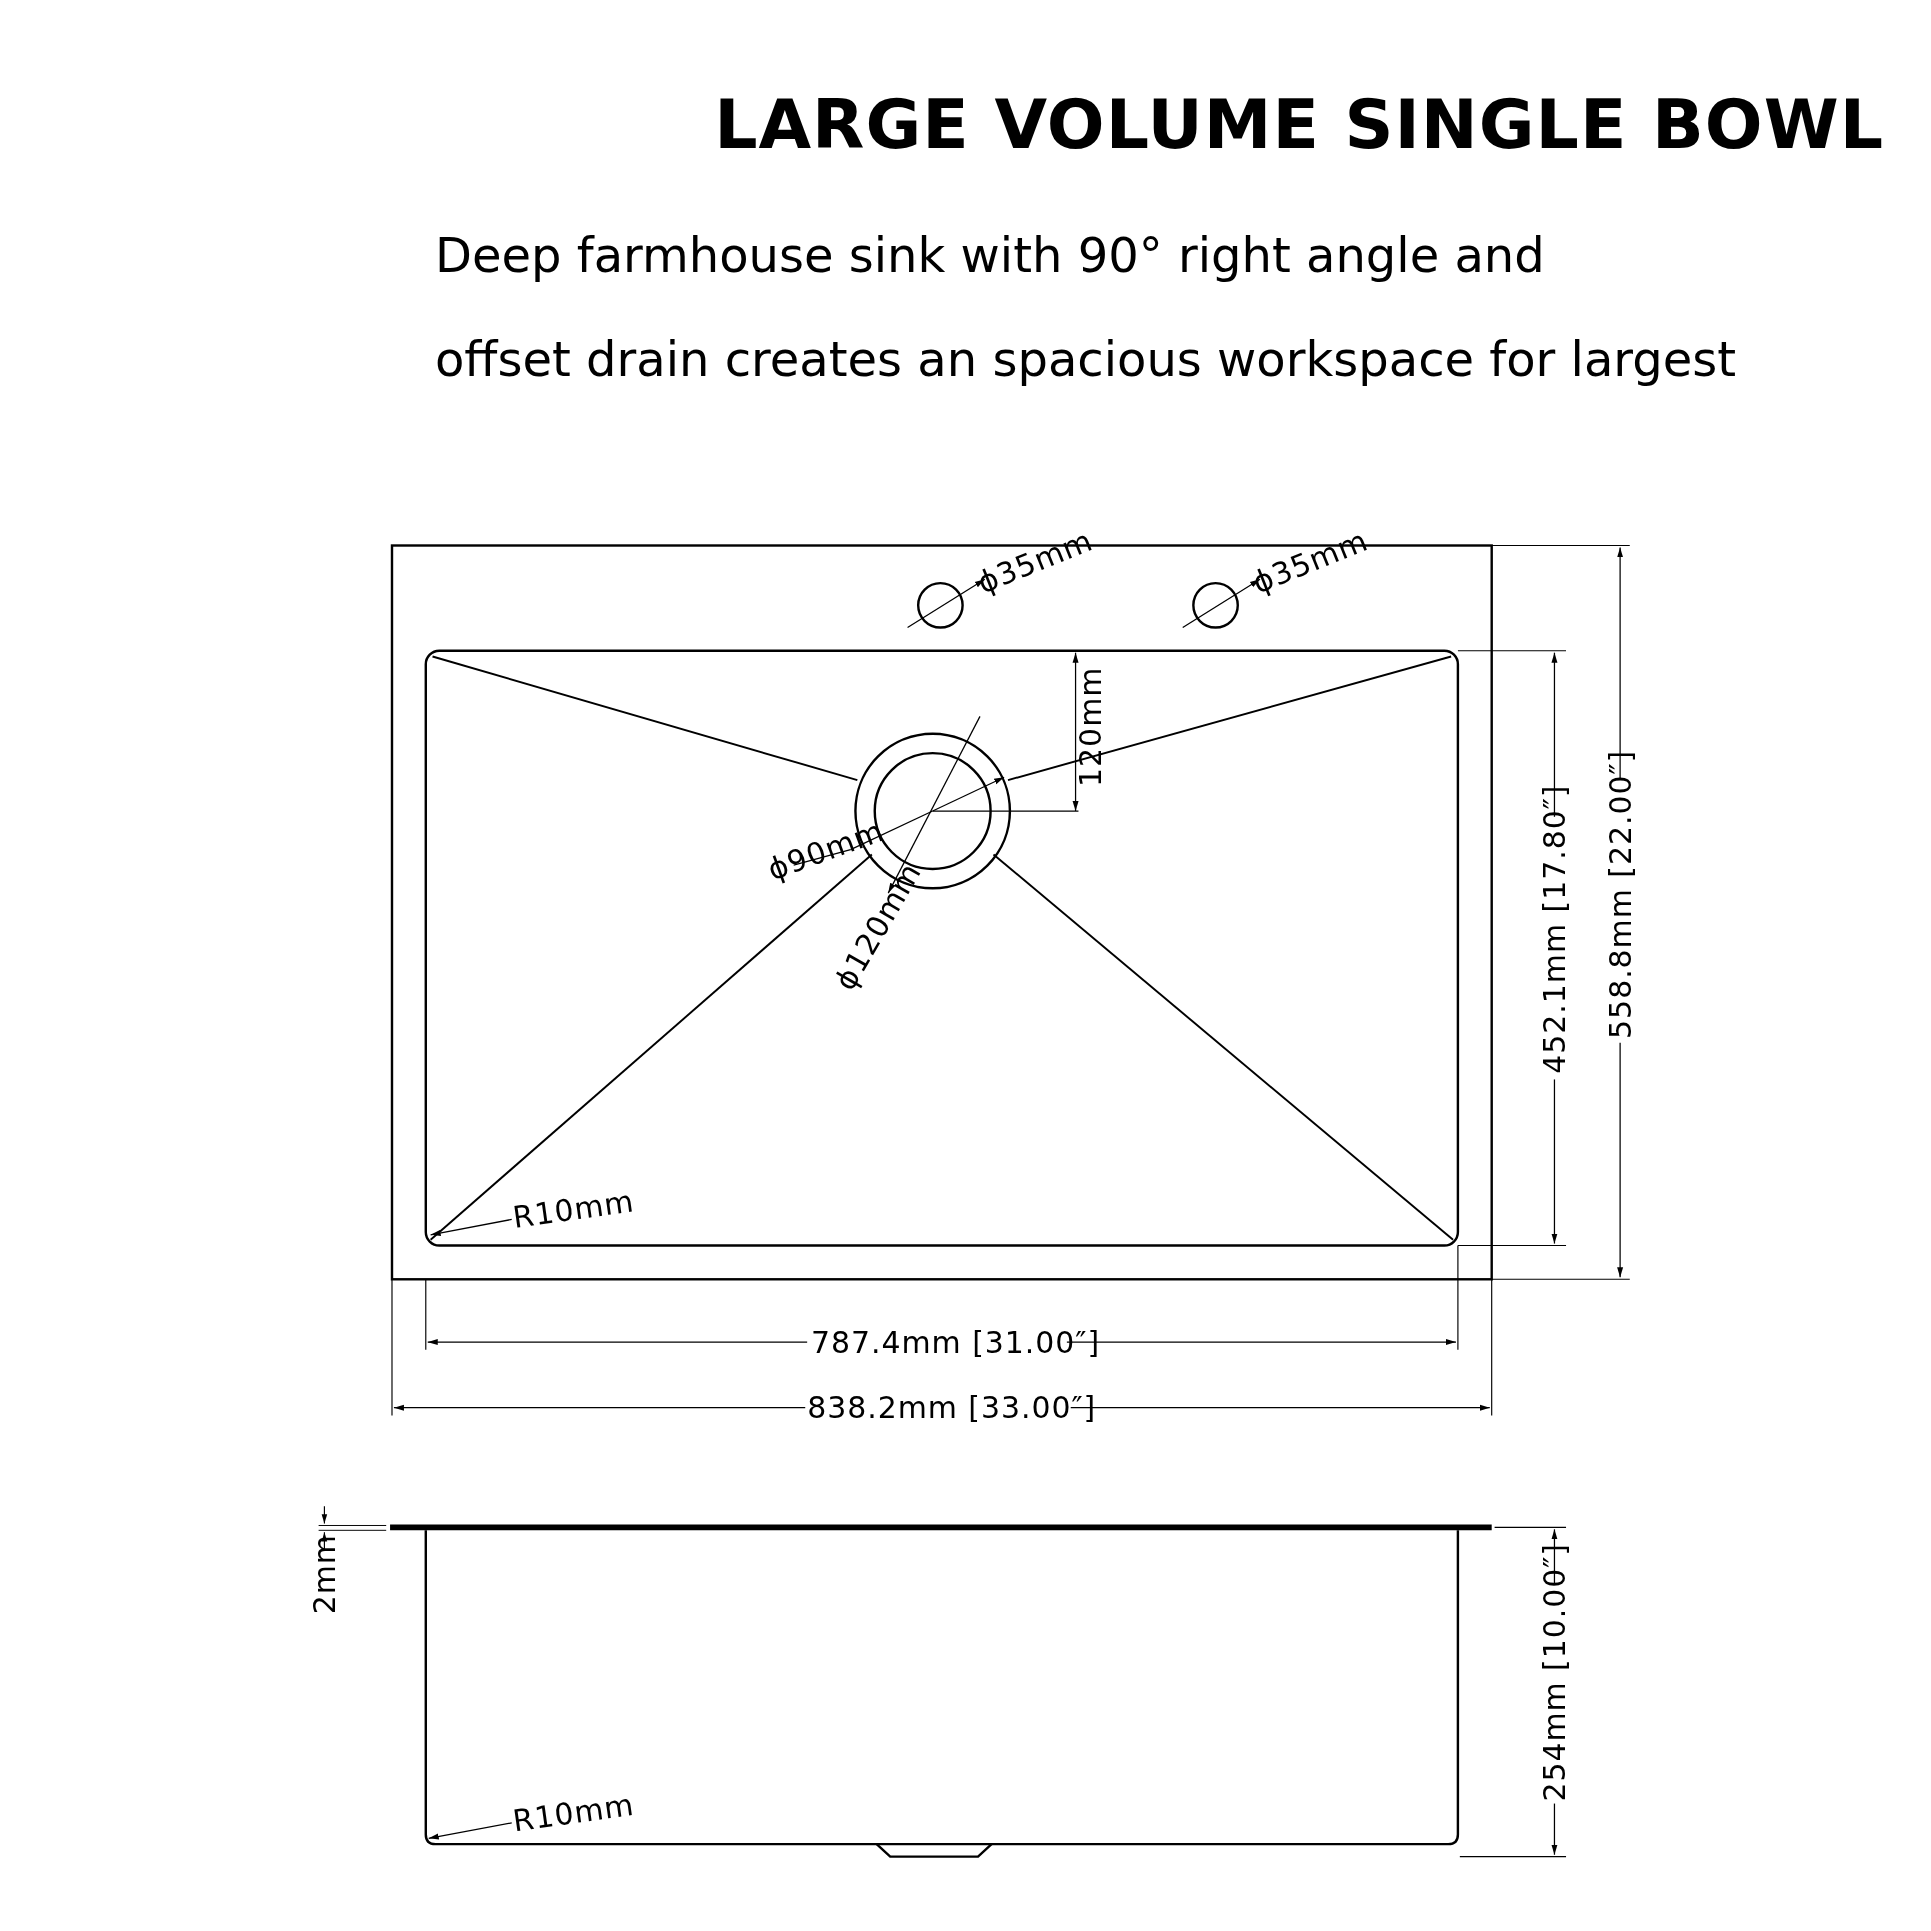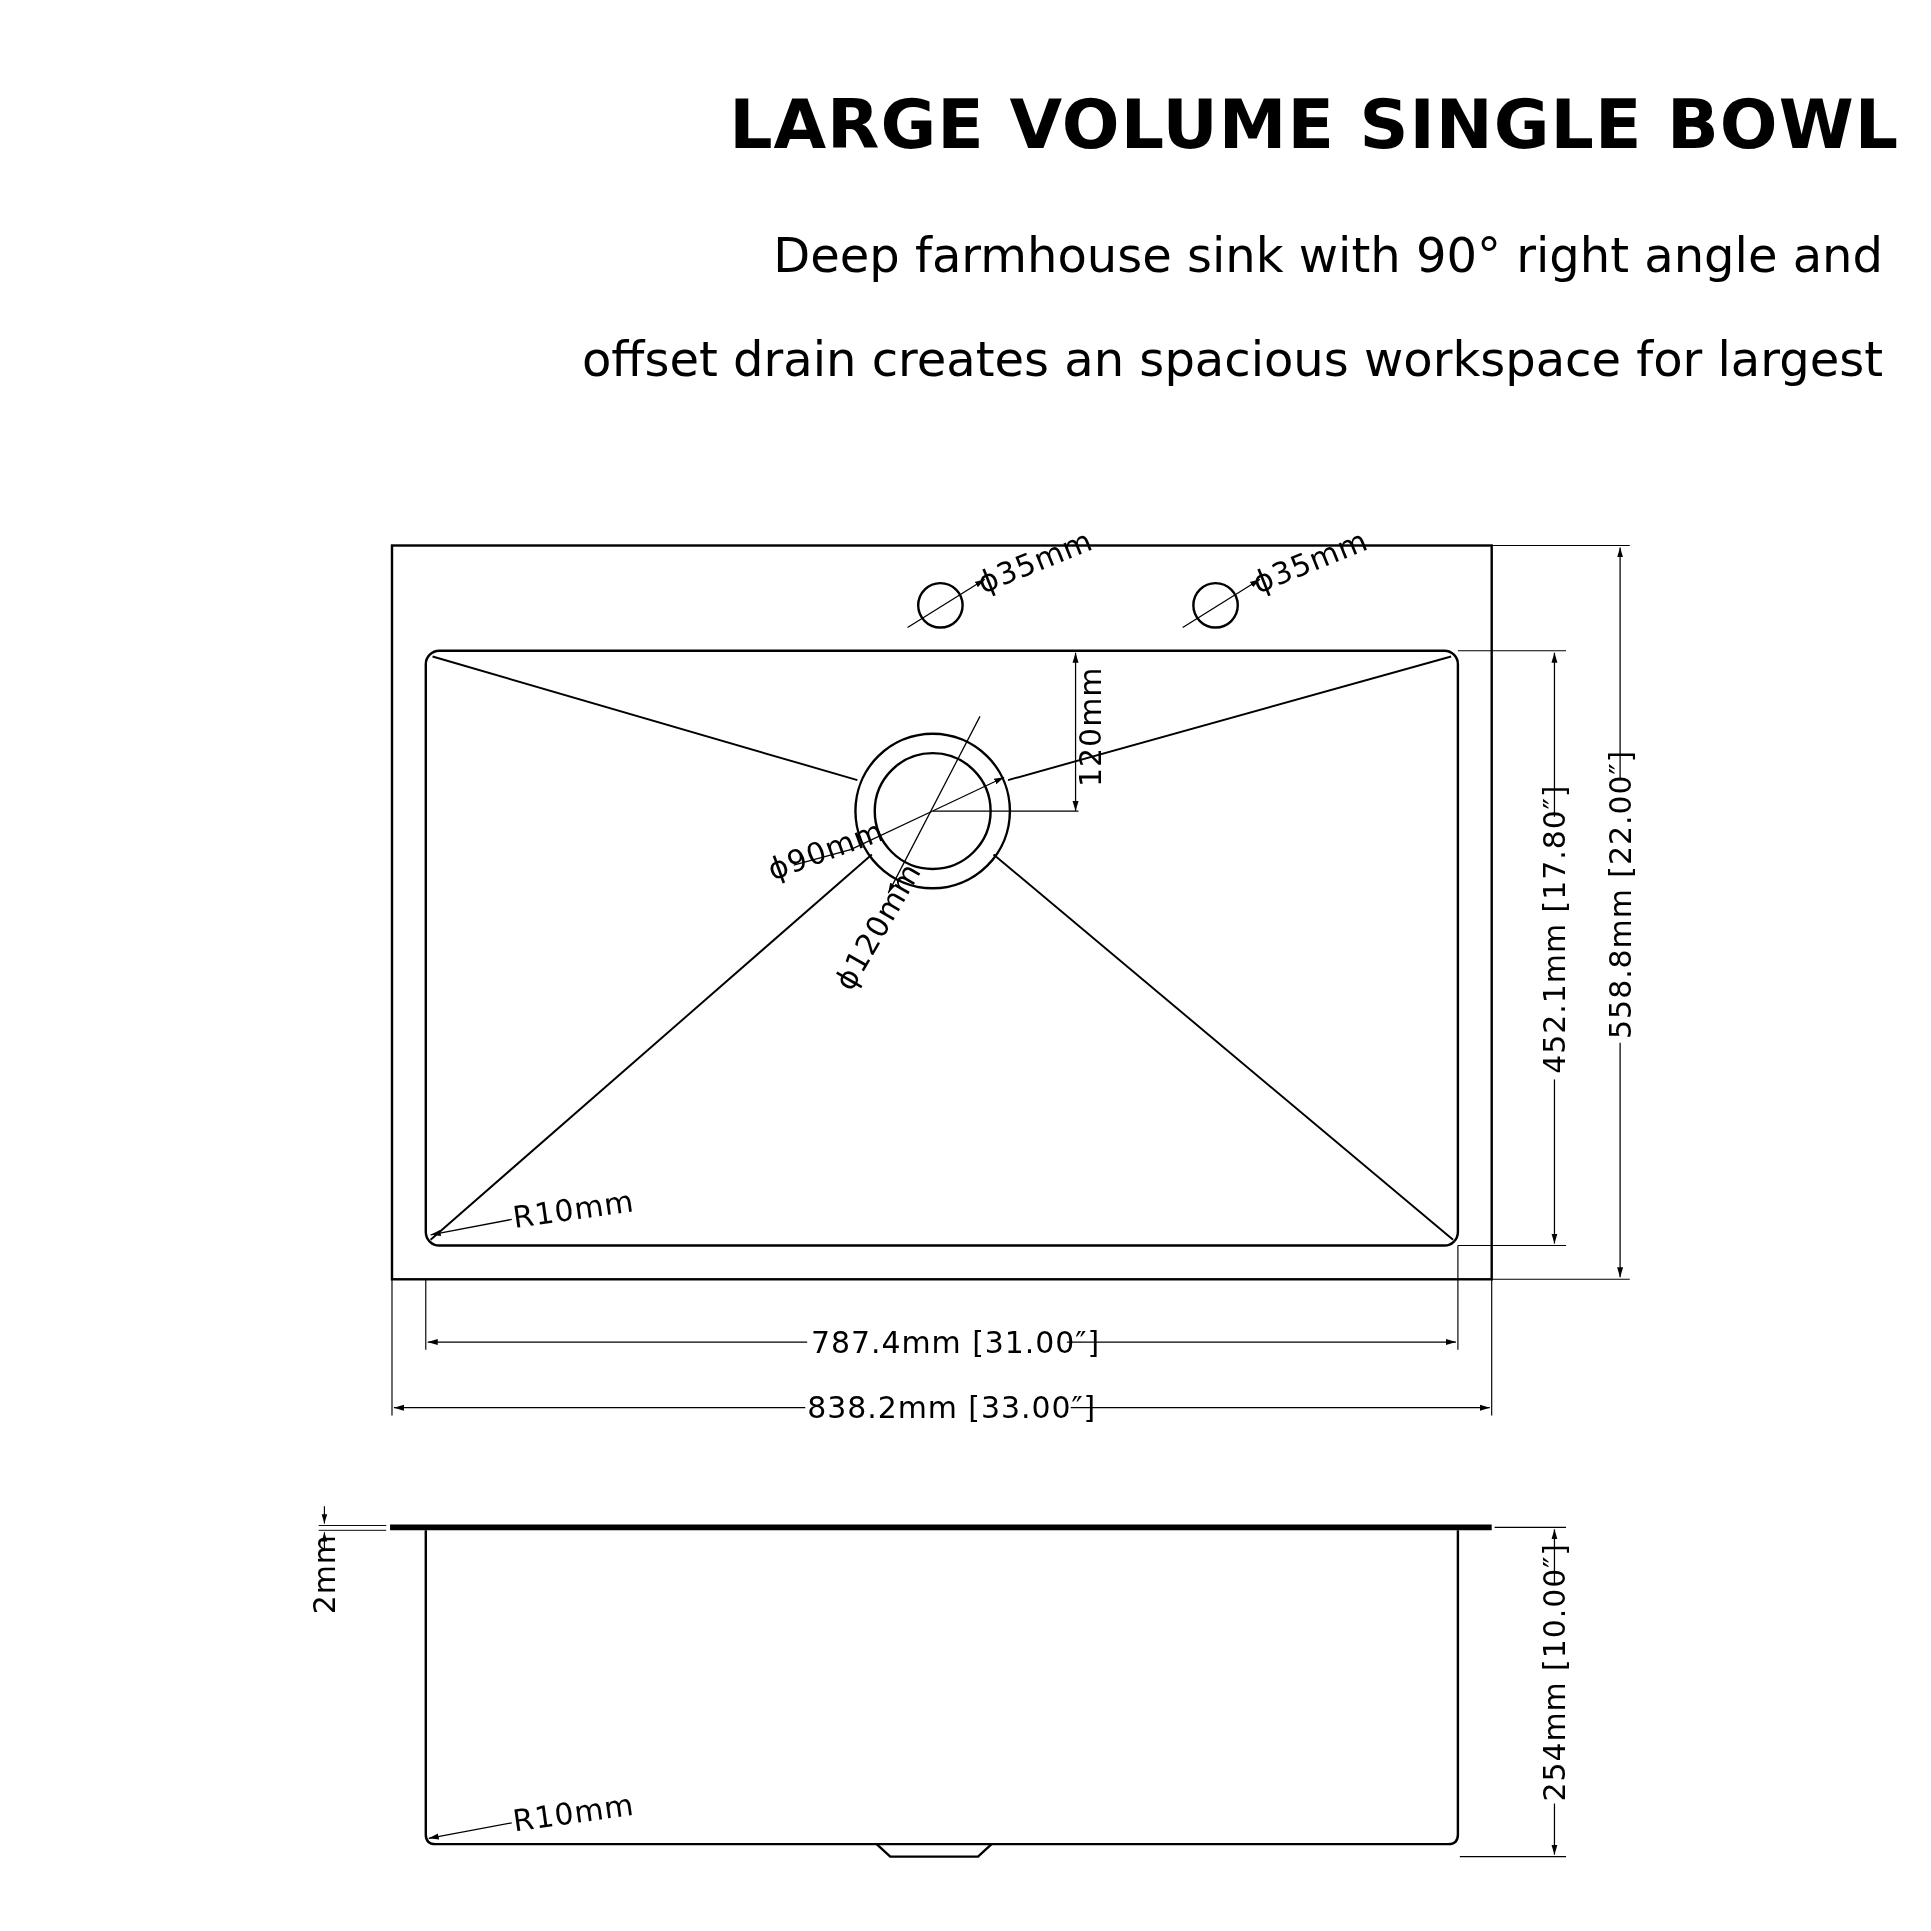--- a/index.html
+++ b/index.html
@@ -1,18 +1,18 @@
 <!DOCTYPE html>
 <html><head>
 <meta charset="utf-8">
 <style>
   html, body { margin:0; padding:0; background:#ffffff; }
   body { width:1931px; height:1931px; position:relative; overflow:hidden; font-family:"DejaVu Sans", sans-serif; color:#000; }
-  .headline { position:absolute; right:32px; top:85px; font-weight:bold; font-size:68px; letter-spacing:1px; text-align:right; margin:0; }
-  .desc { position:absolute; right:48px; top:203px; width:1448px; text-align:right; font-size:48px; line-height:104px; margin:0; }
+  .headline { position:absolute; right:47px; top:85px; font-weight:bold; font-size:68px; letter-spacing:1px; text-align:right; margin:0; }
+  .desc { position:absolute; right:48px; top:203px; width:1448px; text-align:left; font-size:48px; line-height:104px; margin:0; }
   .desc p { margin:0; }
   svg.drawing { position:absolute; left:0; top:0; }
   svg text { font-family:"DejaVu Sans", sans-serif; font-size:31px; fill:#000; letter-spacing:1px; }
 </style>
 </head>
 <body>
 
 <h1 class="headline">LARGE VOLUME SINGLE BOWL</h1>
 <div class="desc">
   <p>Deep farmhouse sink with 90° right angle and</p>

